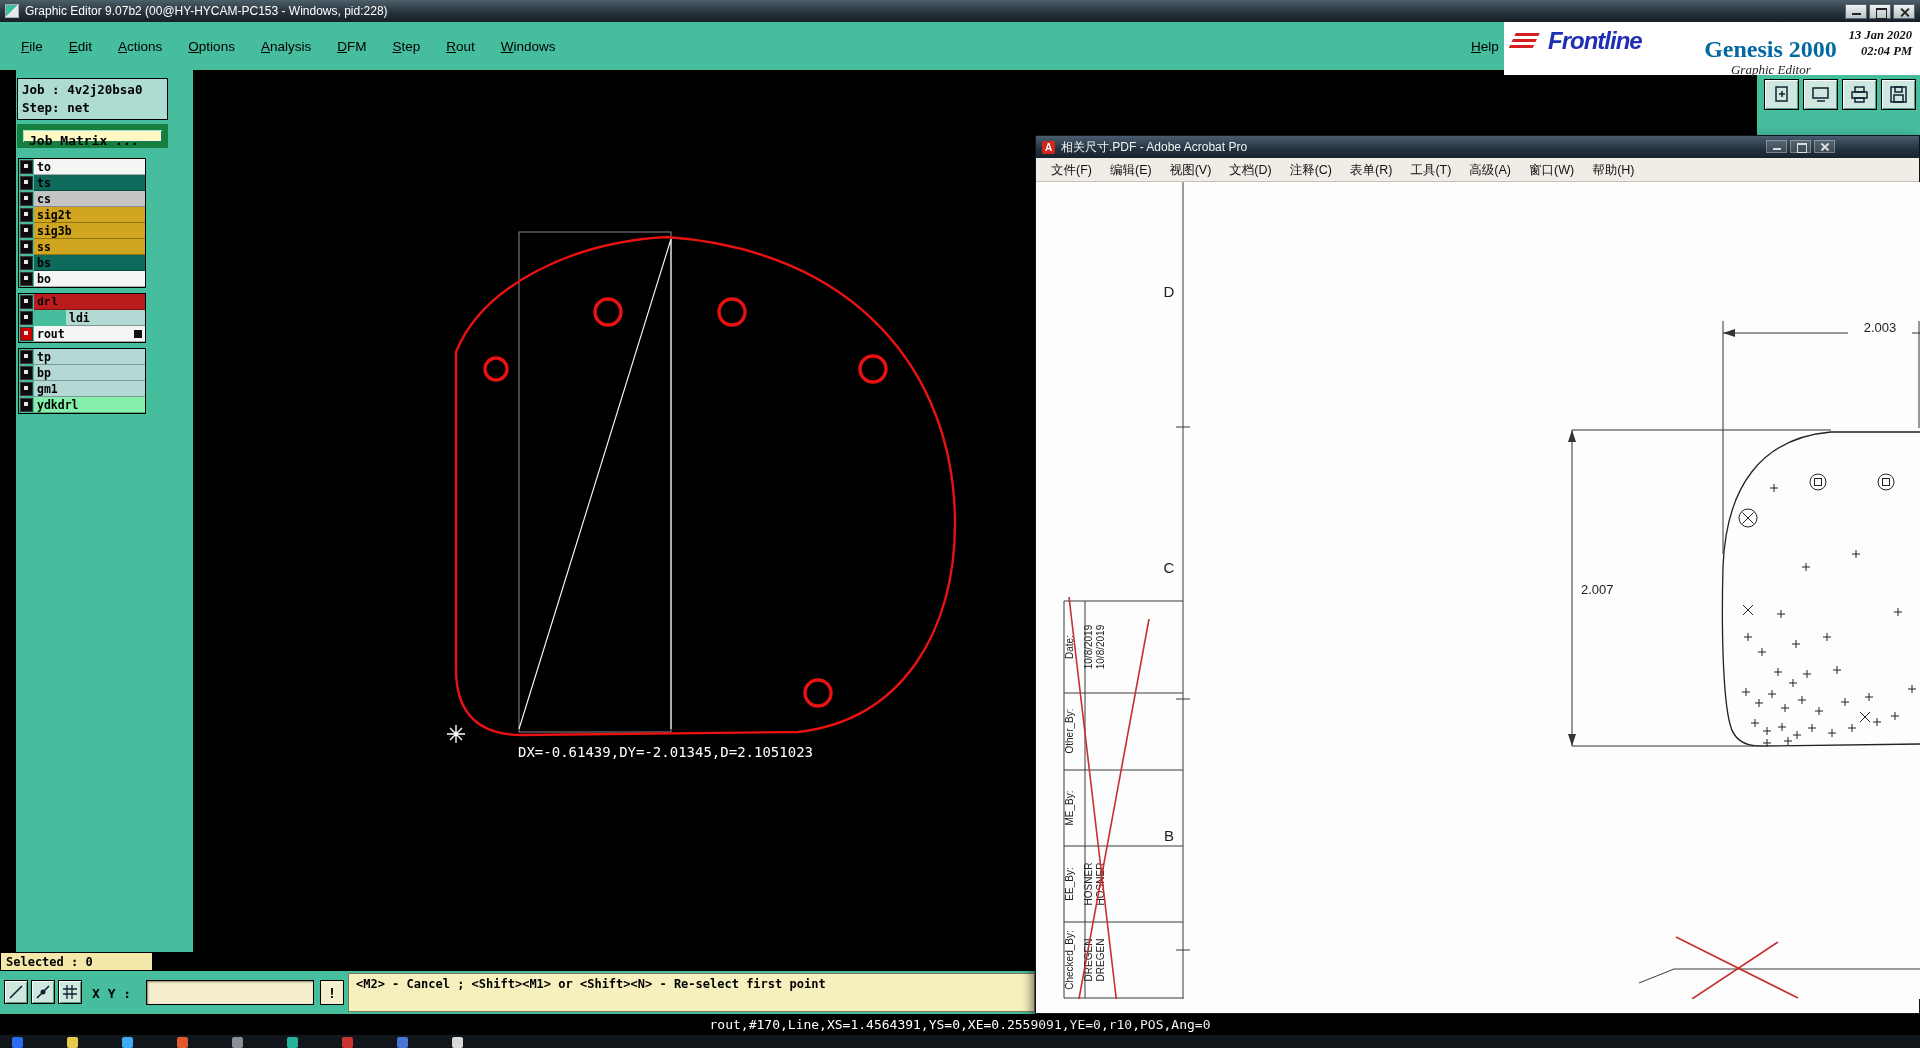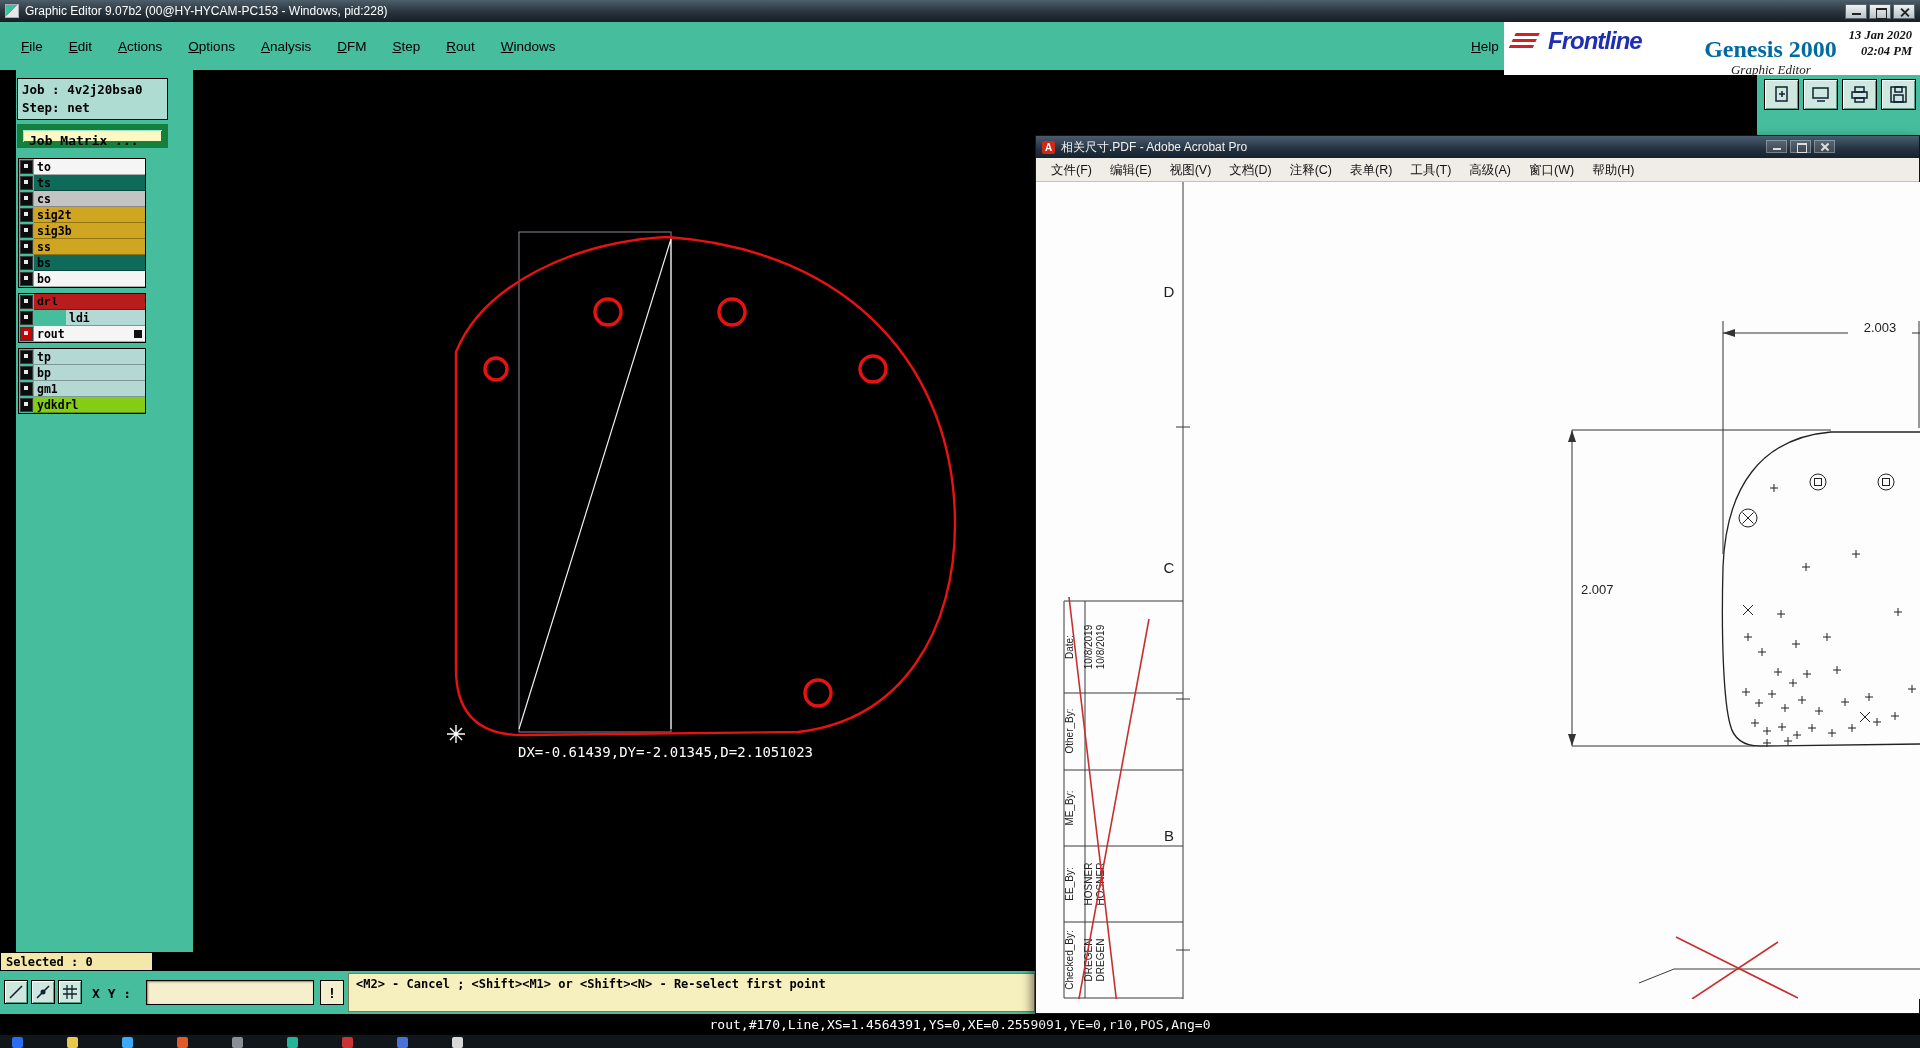--- a/index.html
+++ b/index.html
@@ -275,21 +275,21 @@
         <div class="layer-row">
             <span class="layer-toggle"></span>
             <span class="layer-name" style="background: rgb(180, 216, 212);">bp</span>
           </div>
         <div class="layer-row">
             <span class="layer-toggle"></span>
             <span class="layer-name" style="background: rgb(180, 216, 212);">gm1</span>
           </div>
         <div class="layer-row">
             <span class="layer-toggle"></span>
-            <span class="layer-name" style="background: #84cc16;">ydkdrl</span>
+            <span class="layer-name" style="background: #86efac;">ydkdrl</span>
           </div>
       </div>
     </div>
   </div>
 
   <div class="selected-box">Selected : 0</div>
 
   <div class="g-bottomrow">
     <span class="mini-btn" style="left:4px">
       <svg width="16" height="16">

